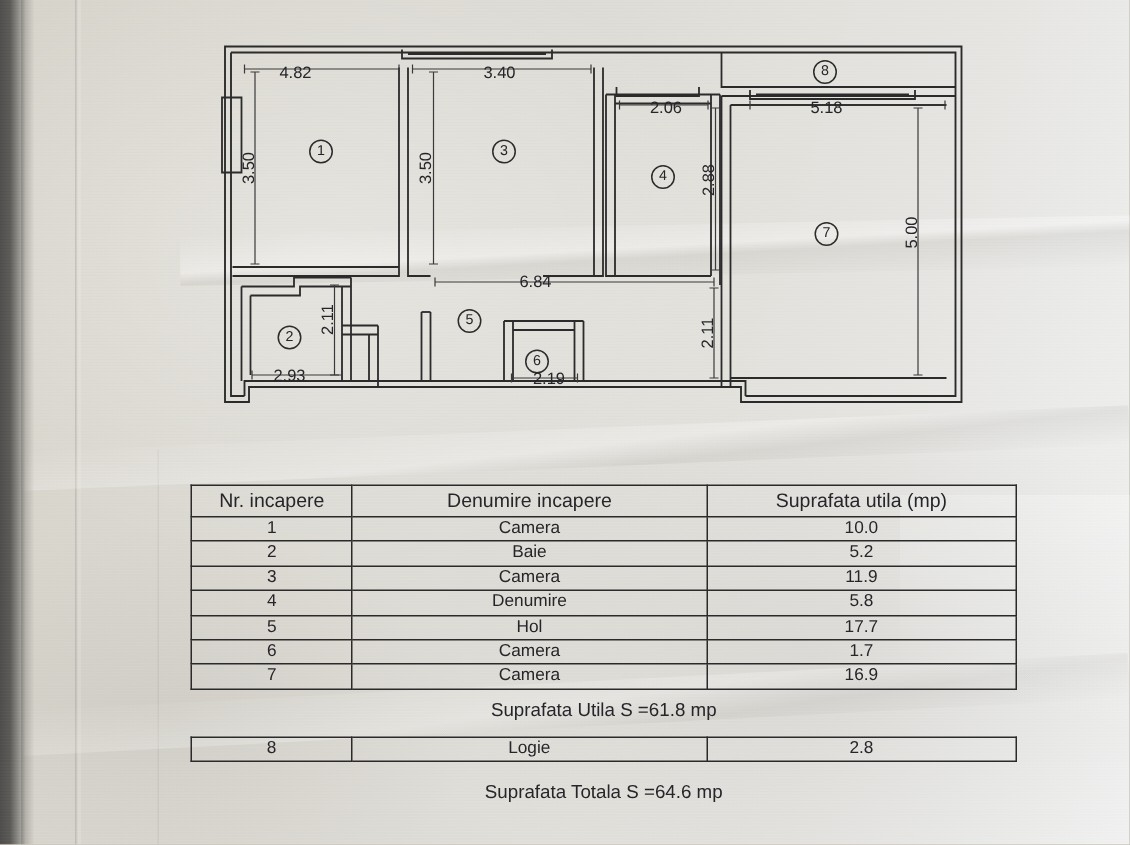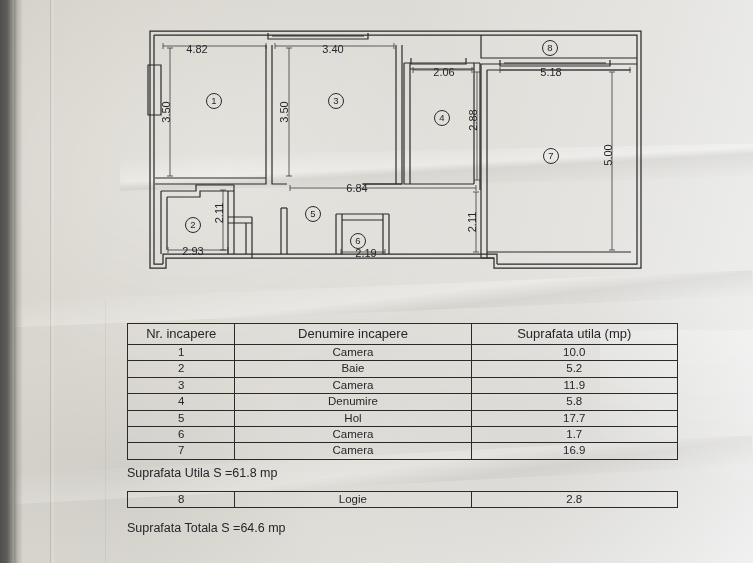--- a/index.html
+++ b/index.html
@@ -62,21 +62,21 @@
     font-weight:400;
   }
   table.rooms th{
     font-size:13px;height:20px;line-height:20px;font-weight:400;
   }
   .c1{width:107px;}
   .c2{width:237px;}
   .c3{width:207px;}
   .sumline{
     position:absolute;width:551px;left:127px;
-    font-size:12.5px;color:#26262a;
+    text-align:center;font-size:12.5px;color:#26262a;
   }
   #sum1{top:466px;}
   #sum2{top:521px;}
   #logie-table{position:absolute;left:127px;top:491px;width:551px;}
   .noise{position:absolute;inset:0;opacity:.35;
     background-image:
       repeating-linear-gradient(0deg,rgba(255,255,255,0.05) 0 1px,rgba(0,0,0,0.02) 1px 2px);
     pointer-events:none;}
 </style>
 </head>

